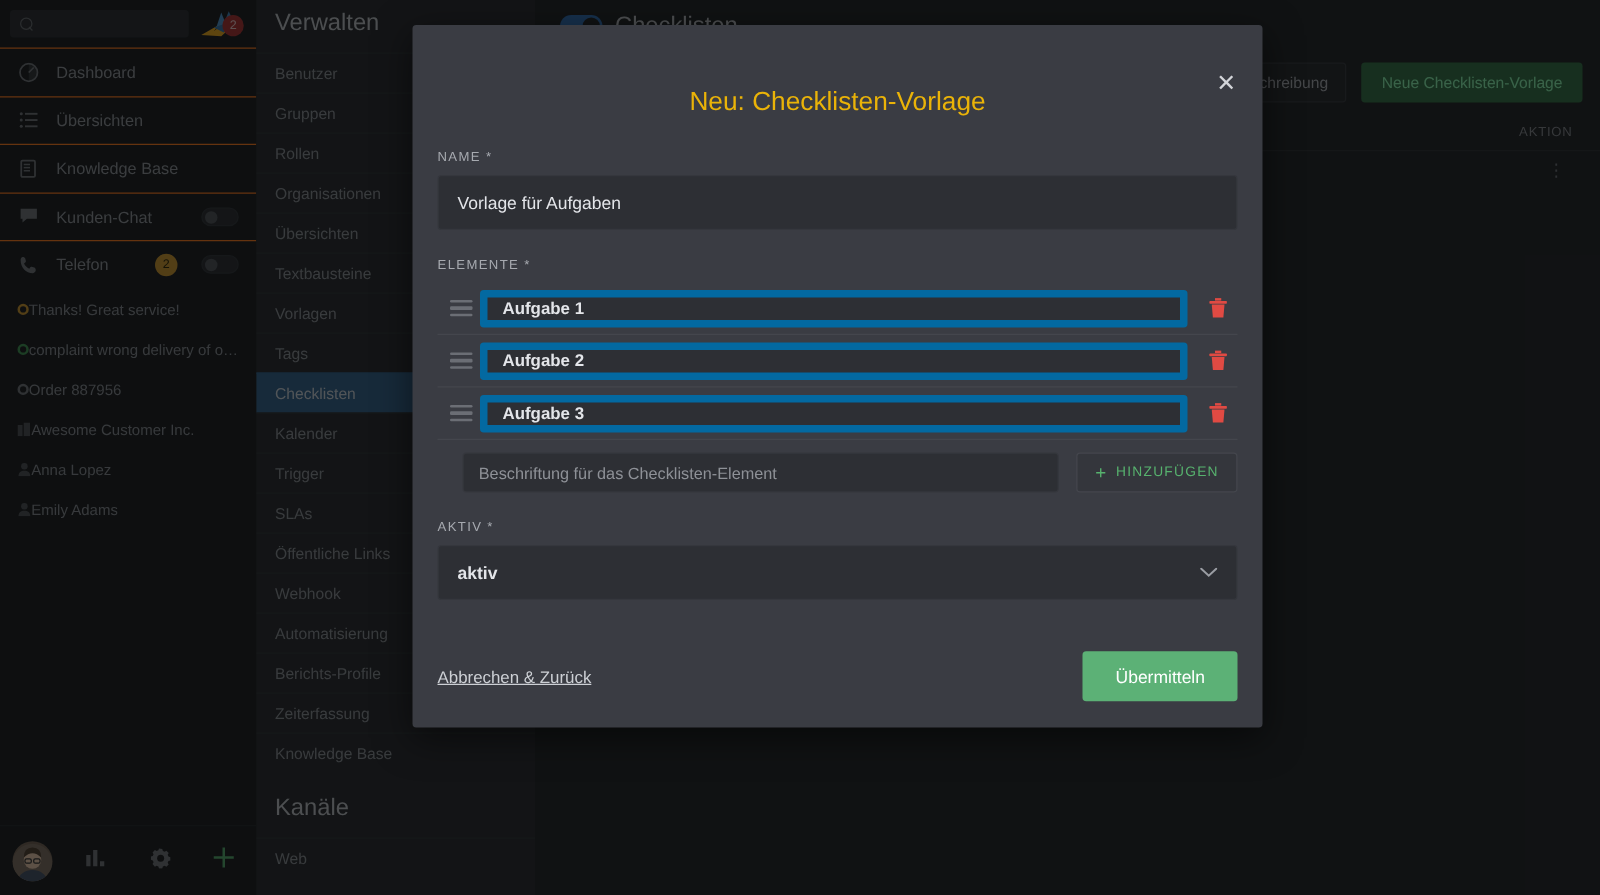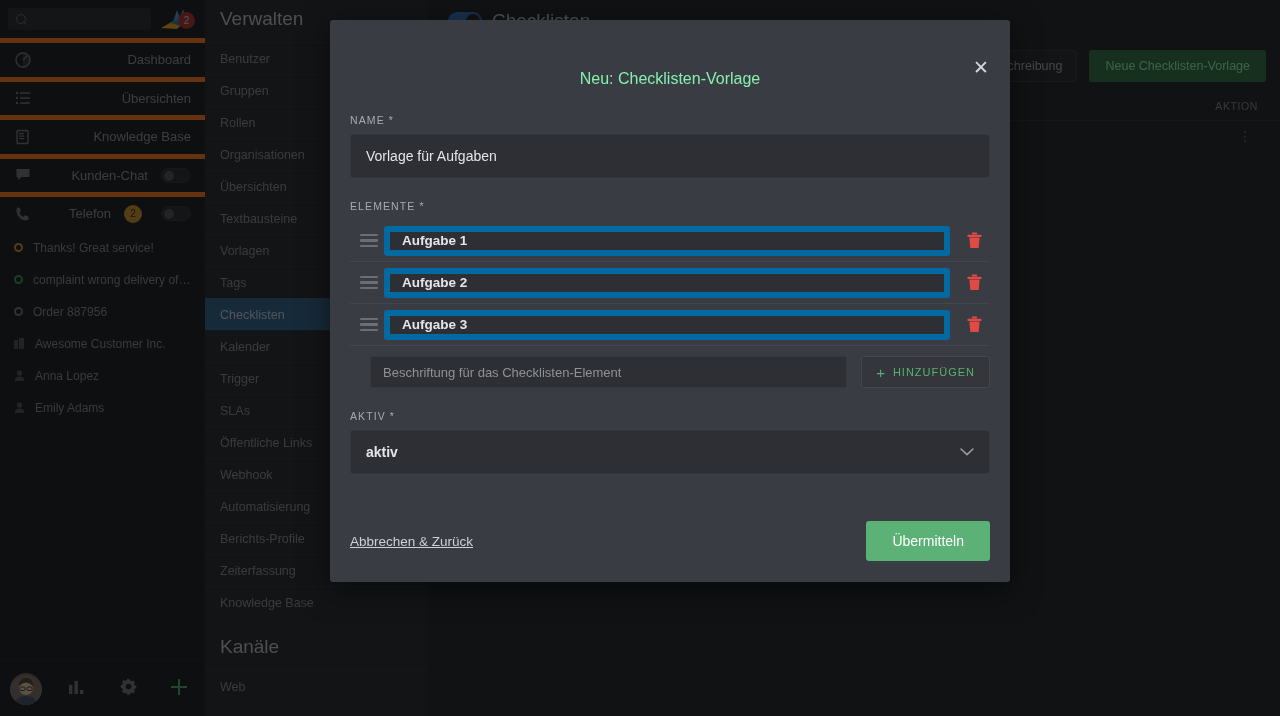--- a/index.html
+++ b/index.html
@@ -38,44 +38,43 @@
   .logo-bird { position: absolute; left: 2px; top: 4px; }
   .logo-badge {
     position: absolute; right: 2px; top: 8px; width: 17px; height: 17px;
     border-radius: 50%; background: #a62c2c; color: #e5c3c3;
     font-size: 10px; display: flex; align-items: center; justify-content: center;
   }
 
   .nav-list { display: flex; flex-direction: column; }
   .nav-item {
     height: 38.5px; display: flex; align-items: center; padding: 0 14px;
-    border-top: 5px solid #f97316; color: #8b8e94; font-size: 13px; gap: 13px;
+    border-top: 1px solid #f97316; color: #8b8e94; font-size: 13px; gap: 13px;
     position: relative;
-    text-align: right;
   }
   .nav-item .nav-ico { width: 18px; display: flex; align-items: center; justify-content: center; opacity: .75; }
   .nav-item .nav-label { flex: 1; }
   .toggle {
     width: 30px; height: 15px; border-radius: 8px; background: #25272b;
     position: relative; border: 1px solid #2c2e33;
   }
   .toggle::after {
     content: ""; position: absolute; left: 2px; top: 2px; width: 10px; height: 10px;
     border-radius: 50%; background: #4a4d53;
   }
   .count-badge {
     width: 18px; height: 18px; border-radius: 50%; background: #c79028;
     color: #2b2100; font-size: 10px; display: flex; align-items: center;
     justify-content: center; margin-right: 6px;
   }
 
   .recent-list { display: flex; flex-direction: column; margin-top: 1px; }
   .recent-item {
     height: 32px; display: flex; align-items: center; padding: 0 14px;
-    color: #82858b; font-size: 12px; gap: 10px;
+    color: #82858b; font-size: 12px; gap: 0;
   }
   .dot-ring { width: 9px; height: 9px; border-radius: 50%; border: 2px solid #6c6f75; flex: 0 0 auto; }
   .dot-ring.yellow { border-color: #c79028; }
   .dot-ring.green { border-color: #3c8f4e; }
   .dot-ring.grey { border-color: #6c6f75; }
   .mini-ico { width: 11px; display:flex; align-items:center; justify-content:center; flex:0 0 auto; opacity:.6; }
   .recent-label { overflow: hidden; white-space: nowrap; text-overflow: ellipsis; }
 
   .ps-bottom {
     margin-top: auto; height: 56px; display: flex; align-items: center;
@@ -147,21 +146,21 @@
     position: absolute; left: 330px; top: 20px; width: 680px; height: 562px;
     background: #3a3c43; border-radius: 3px;
     box-shadow: 0 8px 30px rgba(0,0,0,.5);
   }
   .modal-close {
     position: absolute; right: 16px; top: 34px; width: 26px; height: 26px;
     display: flex; align-items: center; justify-content: center;
     color: #d3d5d9; font-size: 19px; line-height: 1;
   }
   .modal-title {
-    text-align: center; font-size: 16px; color: #86efac; padding-top: 50px; font-weight: normal;
+    text-align: center; font-size: 21px; color: #eab308; padding-top: 50px; font-weight: normal;
   }
   .modal-body { padding: 26px 20px 0 20px; }
   .field-label {
     font-size: 10.5px; letter-spacing: 1.1px; color: #a7aab0; margin-bottom: 8px;
   }
   .text-input {
     width: 100%; height: 44px; background: #2d2f34; border: 1px solid #35373d;
     border-radius: 3px; color: #e3e5e9; font-size: 14px;
     padding: 0 15px; display: flex; align-items: center;
     font-family: "Liberation Sans", sans-serif;

